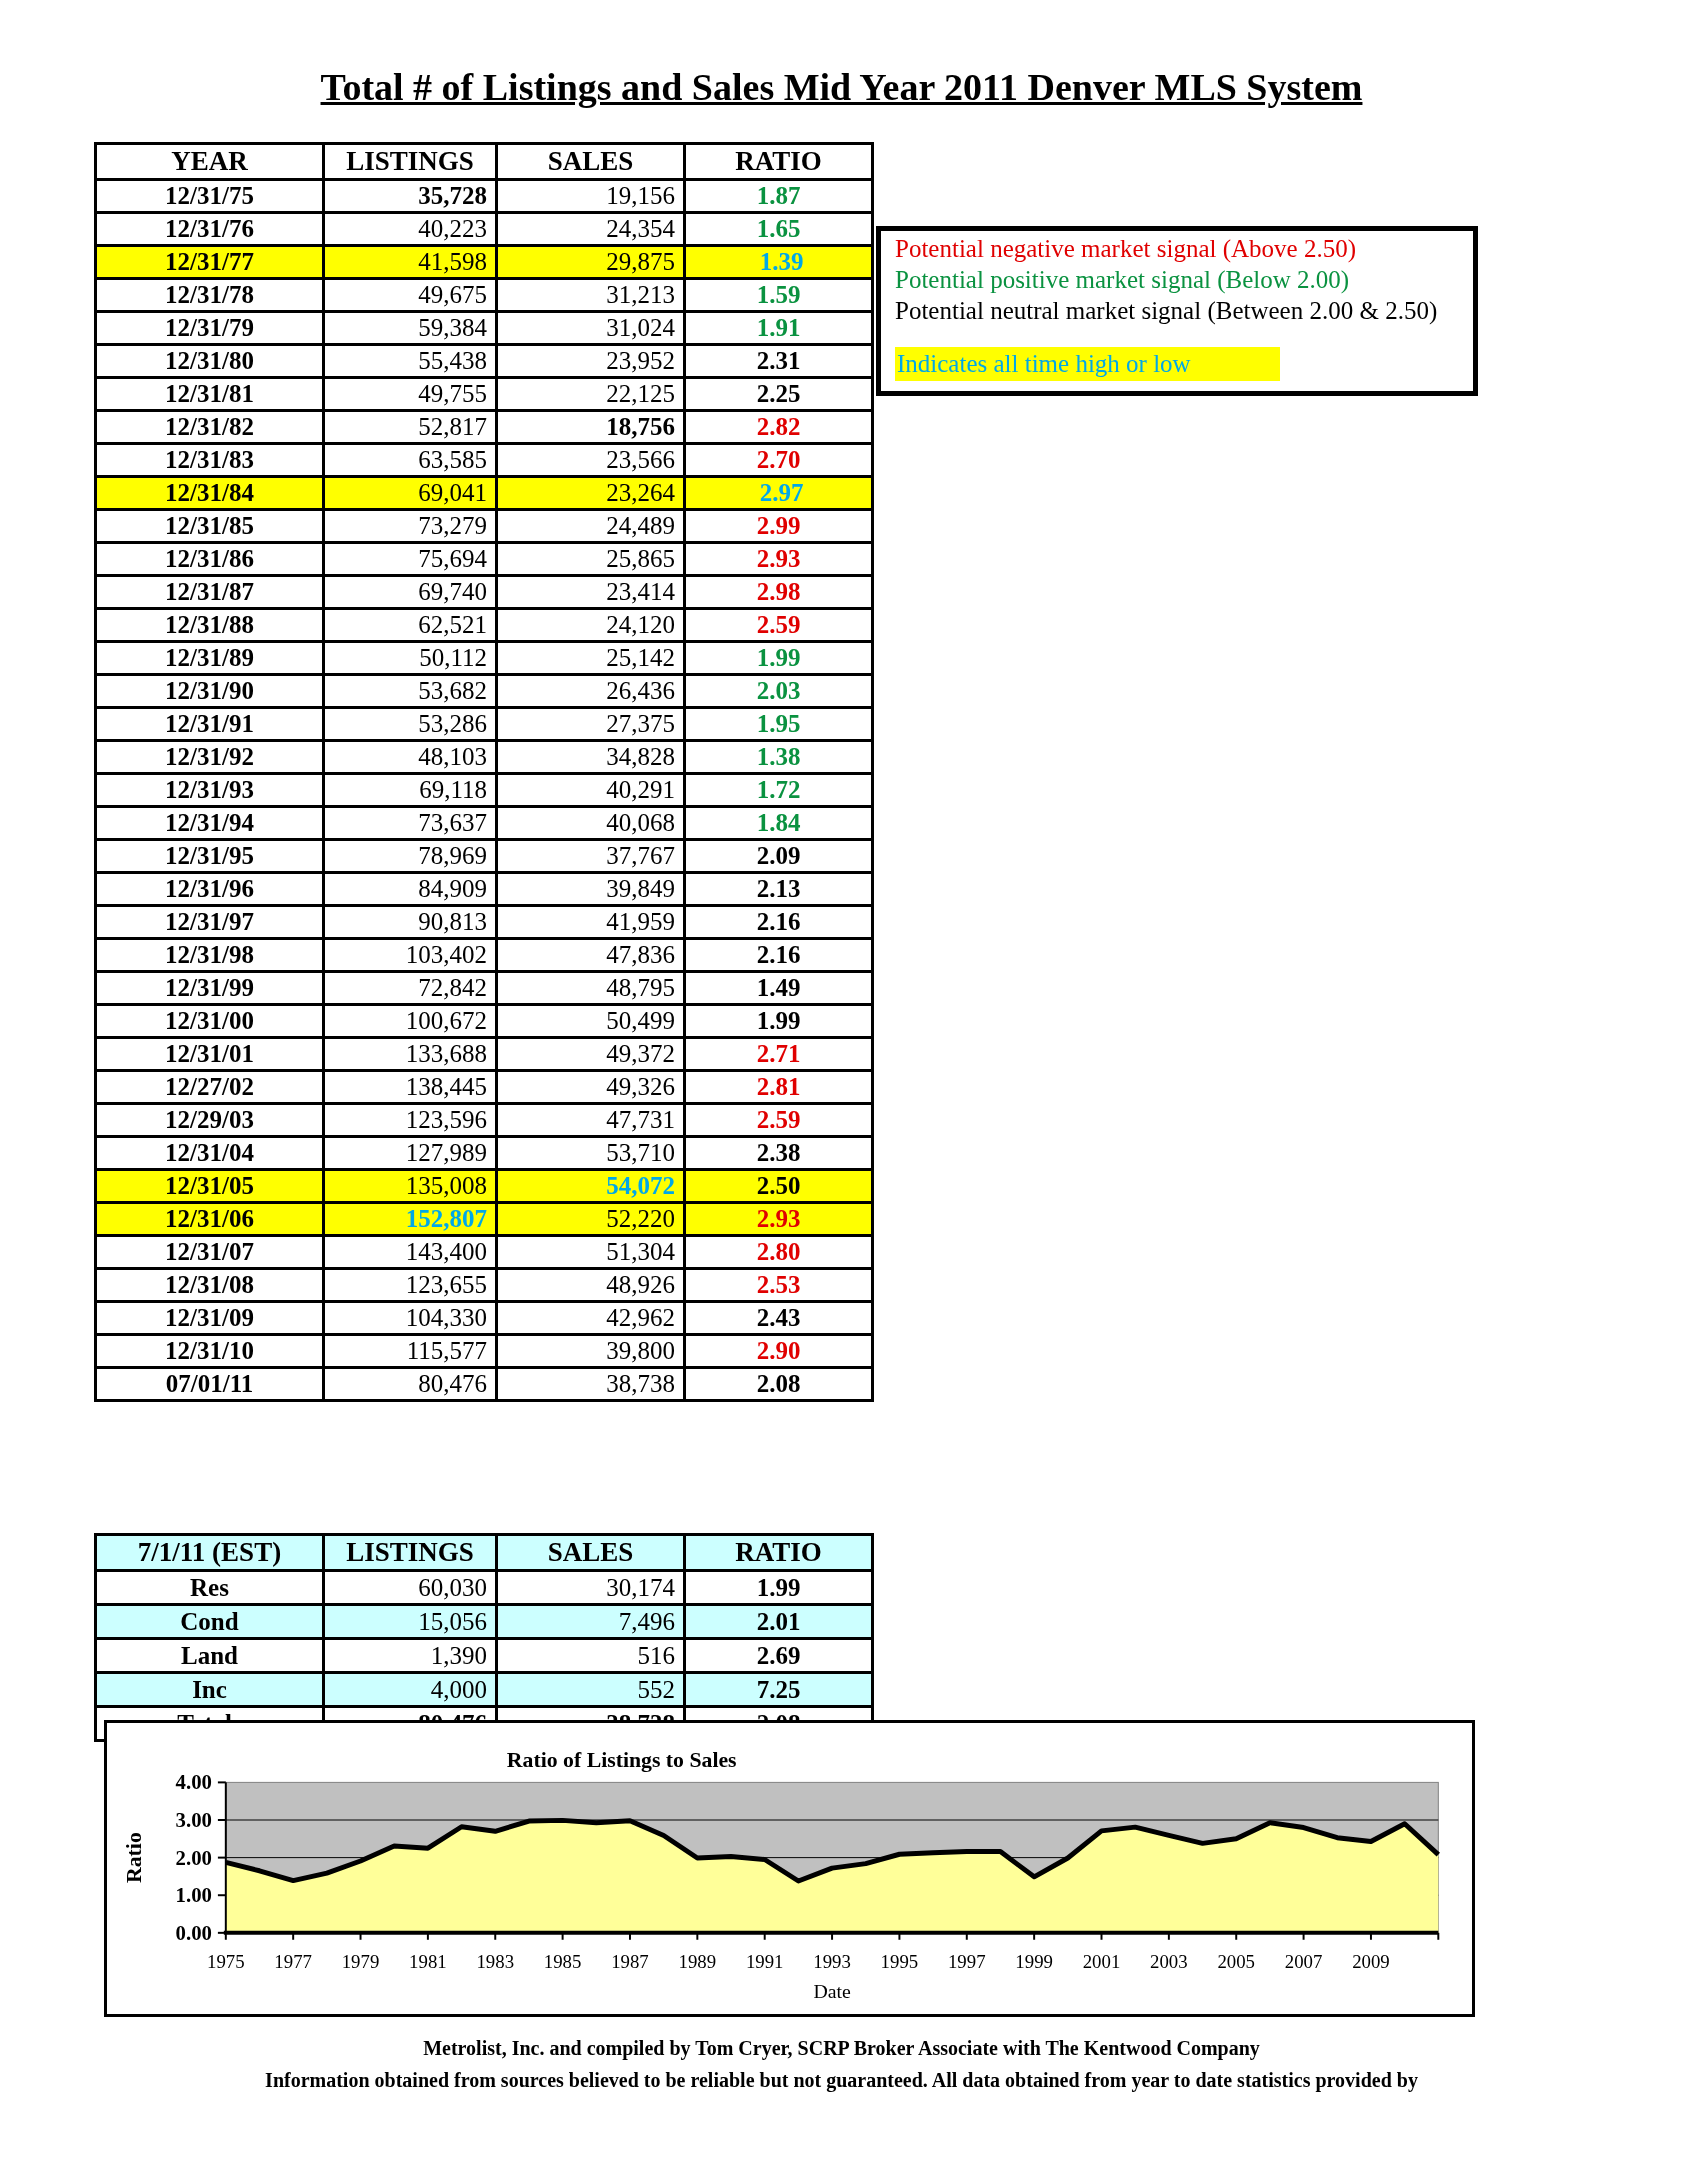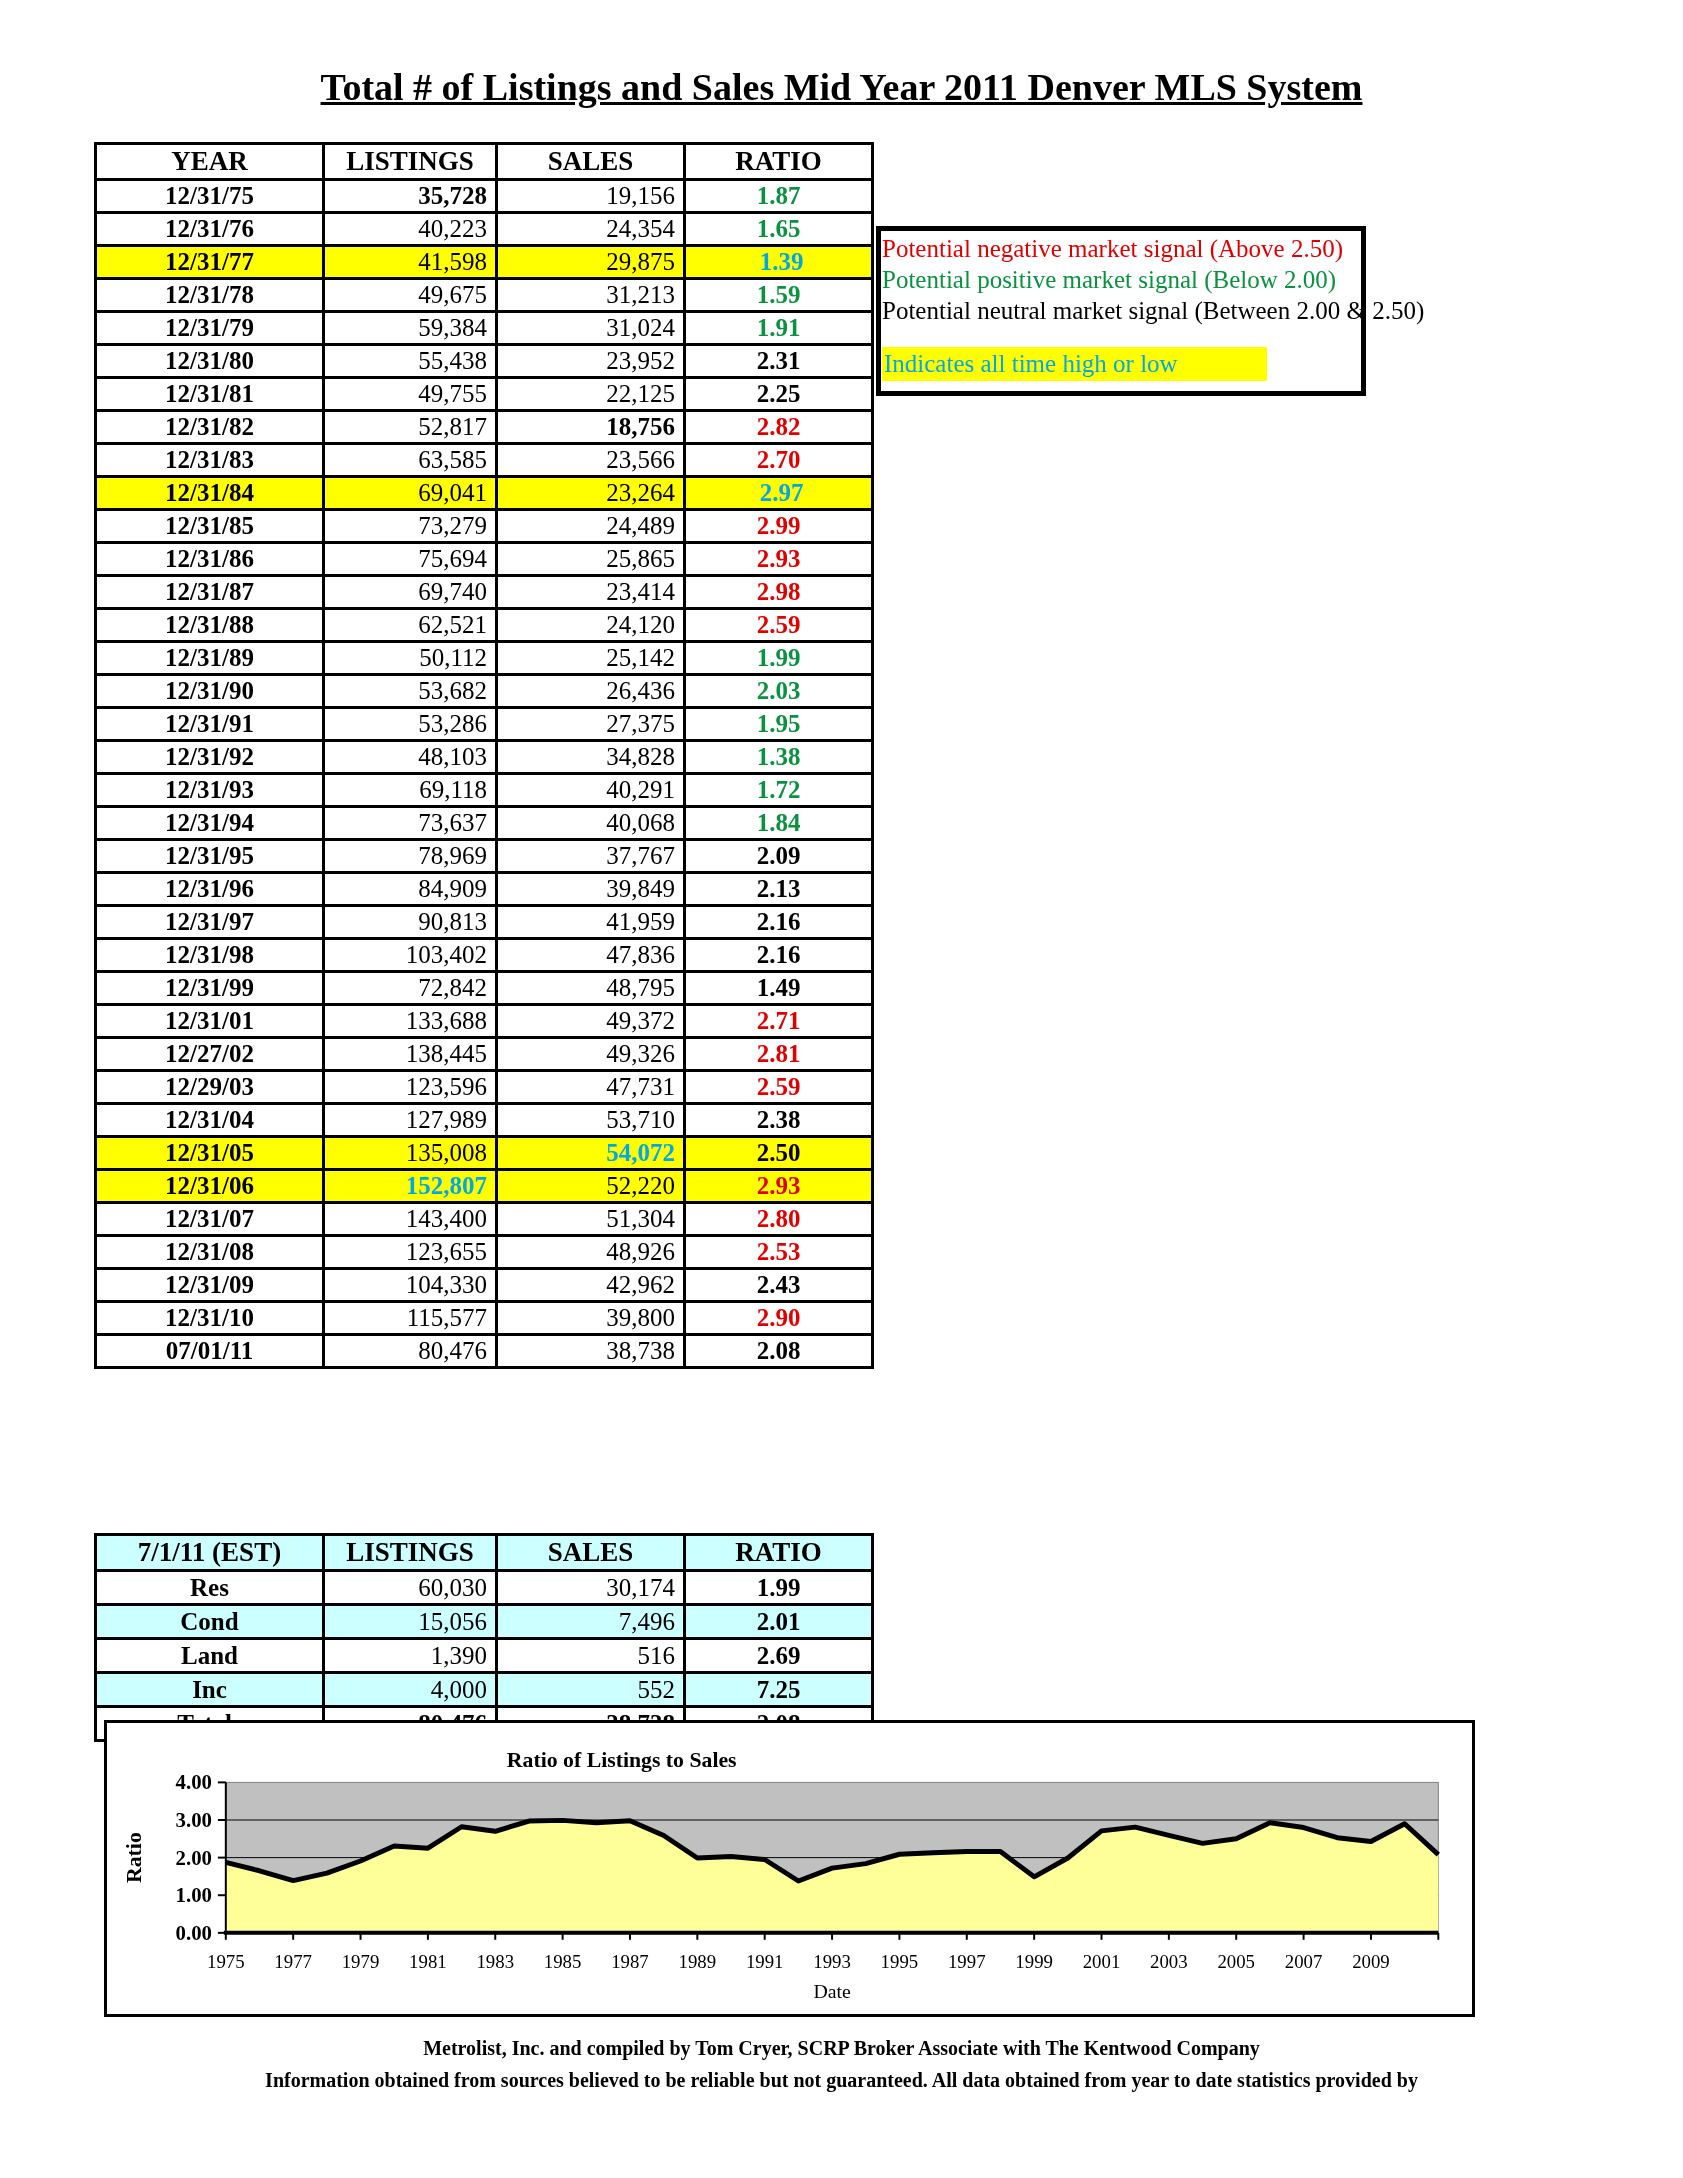--- a/index.html
+++ b/index.html
@@ -18,22 +18,22 @@
 
   .c-year{font-weight:bold;text-align:center;}
   .c-num{text-align:right;padding-right:8px;}
   .c-ratio{text-align:center;font-weight:bold;}
   .c-cat{font-weight:bold;text-align:center;}
   .green{color:#0a9240}.red{color:#e00000}.black{color:#000}
   .cyan{color:#00a8e8;font-weight:bold;padding-left:7px;}
   .bold{font-weight:bold;}
   tr.hl td{background:#ffff00;}
 
-  .legend{position:absolute;left:876px;top:226px;width:490px;height:170px;
-          border:5px solid #000;background:#fff;box-sizing:border-box;padding:2px 0 0 1px;}
+  .legend{position:absolute;left:876px;top:226px;width:602px;height:170px;
+          border:5px solid #000;background:#fff;box-sizing:border-box;padding:2px 0 0 14px;}
   .legend-line{font-size:25px;line-height:31px;white-space:nowrap;}
   .l-neg{color:#e00000}.l-pos{color:#0a9240}.l-neu{color:#000}
   .legend-note{margin-top:21px;display:inline-block;background:#ffff00;color:#00a8e8;
                font-weight:normal;font-size:25px;line-height:31px;padding:1px 89px 2px 2px;}
 
   .t-sum{position:absolute;left:94px;top:1505px;width:777px;}
   .t-sum th,.t-sum td{border:3px solid #000;height:34px;font-size:25px;}
   .t-sum thead th{background:#ccffff;font-weight:bold;font-size:27px;text-align:center;height:36px;}
   .t-sum tr.shade td{background:#ccffff;}
   .t-sum tr.tot td{font-weight:bold;}
@@ -210,20 +210,26 @@
           <td class="c-year">12/31/98</td>
           <td class="c-num">103,402</td>
           <td class="c-num">47,836</td>
           <td class="c-ratio black">2.16</td>
         </tr>
         <tr>
           <td class="c-year">12/31/99</td>
           <td class="c-num">72,842</td>
           <td class="c-num">48,795</td>
           <td class="c-ratio black">1.49</td>
+        </tr>
+        <tr>
+          <td class="c-year">12/31/00</td>
+          <td class="c-num">100,672</td>
+          <td class="c-num">50,499</td>
+          <td class="c-ratio black">1.99</td>
         </tr>
         <tr>
           <td class="c-year">12/31/01</td>
           <td class="c-num">133,688</td>
           <td class="c-num">49,372</td>
           <td class="c-ratio red">2.71</td>
         </tr>
         <tr>
           <td class="c-year">12/27/02</td>
           <td class="c-num">138,445</td>

